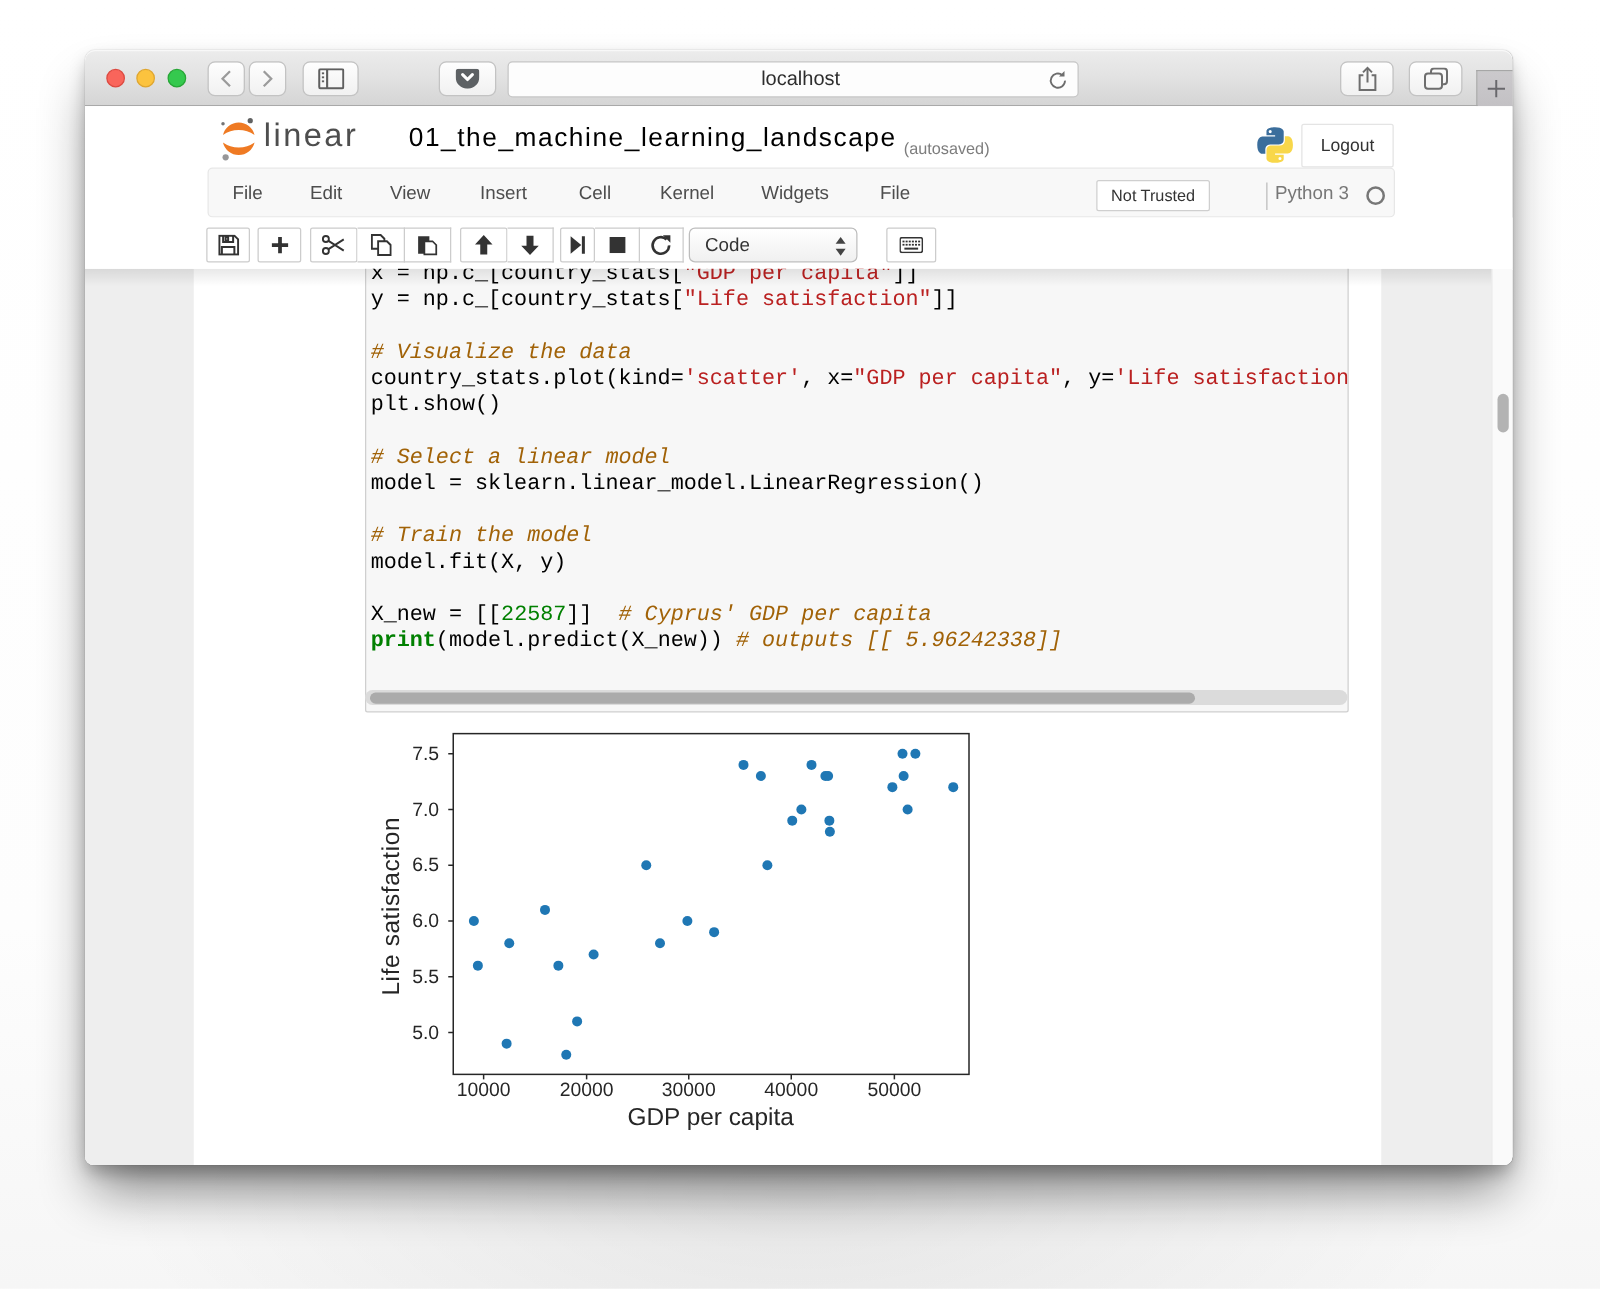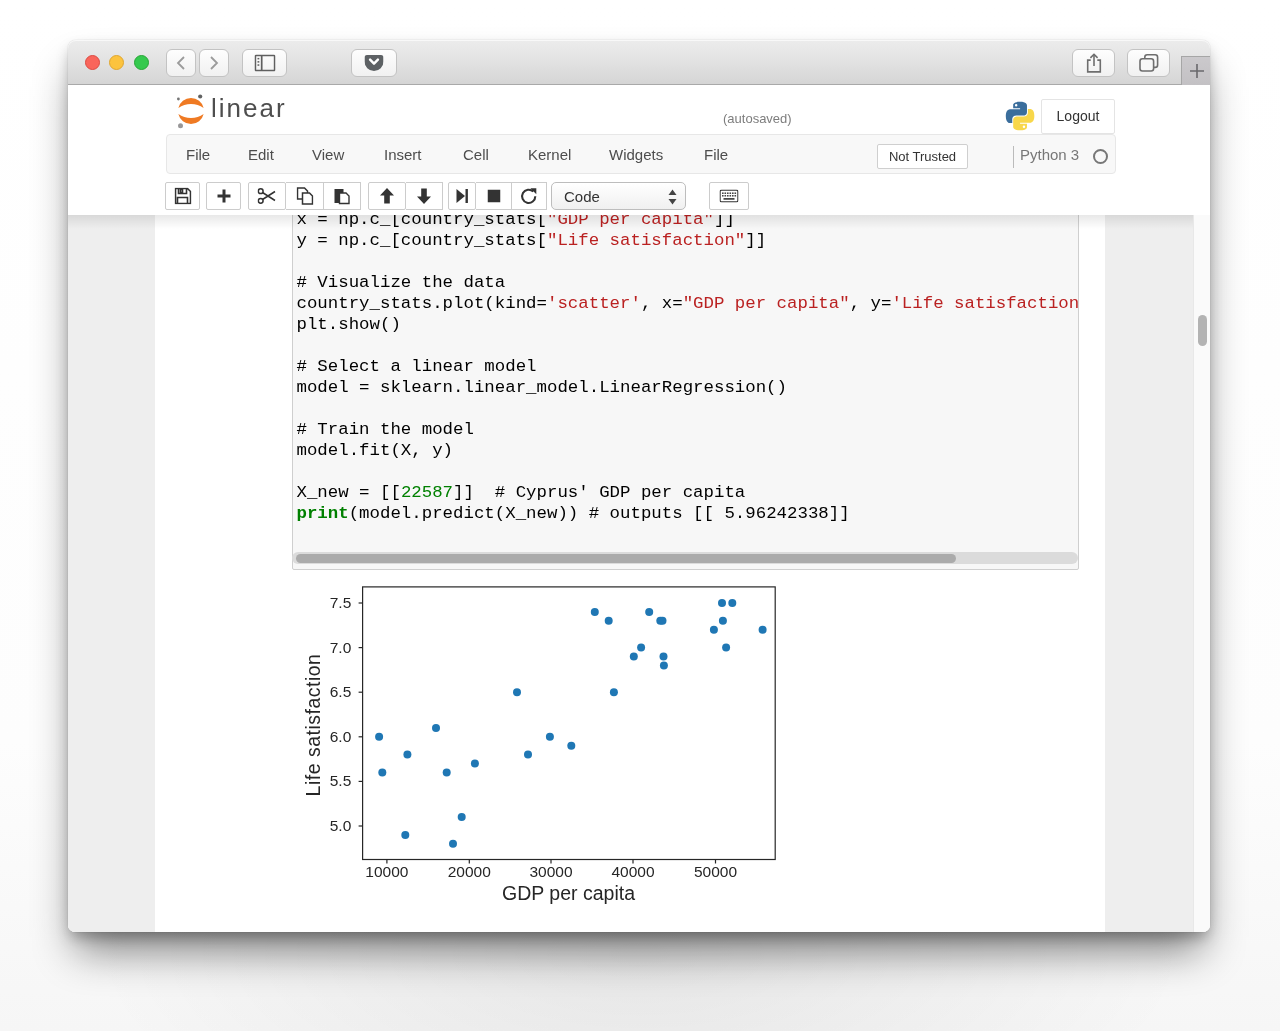--- a/index.html
+++ b/index.html
@@ -104,21 +104,21 @@
 #cellbox {
   position:absolute; left:224px; top:-11px; width:787px; height:366px;
   background:#f7f7f7; border:1px solid #cfcfcf; border-radius:2px;
   overflow:hidden;
 }
 #code {
   position:absolute; left:3.5px; top:3.5px; width:900px;
   font-family:"Liberation Mono", monospace;
   font-size:17.4px; line-height:21px; white-space:pre; color:#000;
 }
-#code .c { color:#000000; }
+#code .c { color:#a16207; font-style:italic; }
 #code .s { color:#BA2121; }
 #code .n { color:#008000; }
 #code .k { color:#008000; font-weight:bold; }
 #sb-h { position:absolute; left:224px; top:337px; width:786px; height:12px; background:#dbdbdb; border-radius:6px; }
 #sb-h .thumb { position:absolute; left:4px; top:1.5px; width:660px; height:9px; background:#ababab; border-radius:5px; }
 #fig { position:absolute; left:0; top:1px; }
 </style>
 </head>
 <body>
 <div id="win">
@@ -146,20 +146,27 @@
             <rect x="3" y="9.8" width="1.8" height="1.5"></rect>
           </g>
         </svg>
       </div>
     <div class="tbtn" id="btn-pocket">
         <svg width="19" height="16" viewBox="0 0 19 16">
           <path d="M2.5 0 h14 a2.5 2.5 0 0 1 2.5 2.5 v4 a9.5 9.5 0 0 1 -19 0 v-4 A2.5 2.5 0 0 1 2.5 0 z" fill="#5d6164"></path>
           <path d="M5.6 4.7 L9.5 8.6 L13.4 4.7" stroke="#fff" stroke-width="2.5" fill="none" stroke-linecap="round" stroke-linejoin="round"></path>
         </svg>
       </div>
+    <div id="urlbar">
+      <div class="host">localhost</div>
+      <svg class="reload" width="17" height="17" viewBox="0 0 17 17">
+          <path d="M14 8.5 a5.7 5.7 0 1 1 -2.1 -4.4" stroke="#6d6d6d" stroke-width="1.5" fill="none"></path>
+          <path d="M13.6 0.8 v4.4 h-4.4 z" fill="#6d6d6d"></path>
+        </svg>
+    </div>
     <div class="tbtn" id="btn-share">
         <svg width="17" height="21" viewBox="0 0 17 21">
           <g stroke="#6e6e6e" stroke-width="1.6" fill="none">
             <path d="M5.2 7.6 H2.2 V19.4 H14.8 V7.6 H11.8"></path>
             <path d="M8.5 13.5 V2.3"></path>
             <path d="M4.9 5.4 L8.5 1.8 L12.1 5.4"></path>
           </g>
         </svg>
       </div>
     <div class="tbtn" id="btn-tabs">
@@ -176,20 +183,21 @@
   </div>
   <div id="jheader">
     <svg id="logo" width="150" height="46" viewBox="168 90 150 46">
       <path d="M178.35,108 A13,13 0 0 1 203.65,108 A22,22 0 0 0 178.35,108 Z" fill="#ef7a23"></path>
       <path d="M178.35,114 A13,13 0 0 0 203.65,114 A22,22 0 0 1 178.35,114 Z" fill="#ef7a23"></path>
       <circle cx="178.4" cy="99.0" r="1.4" fill="#757575"></circle>
       <circle cx="200.2" cy="96.5" r="2.1" fill="#616262"></circle>
       <circle cx="180.5" cy="125.8" r="2.5" fill="#989798"></circle>
     </svg>
     <div id="jbrand">linear</div>
+    <div id="jtitle">01_the_machine_learning_landscape</div>
     <div id="autosaved">(autosaved)</div>
     <svg id="pylogo" width="34" height="36" viewBox="0 0 110 110">
       <path d="M54.92 9.19c-23.46 0-22 10.17-22 10.17l.03 10.54h22.39v3.16H24.06s-15.02-1.7-15.02 21.98 13.11 22.84 13.11 22.84h7.82v-11s-.42-13.11 12.9-13.11h22.21s12.48.2 12.48-12.06V21.43s1.89-12.24-22.64-12.24zm-12.34 7.08a4.03 4.03 0 1 1 0 8.06 4.03 4.03 0 0 1 0-8.06z" fill="#3b6e9c"></path>
       <path d="M55.55 101.11c23.46 0 22-10.17 22-10.17l-.03-10.54H55.13v-3.16h31.28s15.02 1.7 15.02-21.98-13.11-22.84-13.11-22.84h-7.82v11s.42 13.11-12.9 13.11H45.39s-12.48-.2-12.48 12.06v20.28s-1.9 12.24 22.64 12.24zm12.34-7.08a4.03 4.03 0 1 1 0-8.06 4.03 4.03 0 0 1 0 8.06z" fill="#f8d74a"></path>
     </svg>
     <div id="logout">Logout</div>
     <div id="menubar">
       <div class="mitem" style="left:19px">File</div>
       <div class="mitem" style="left:81px">Edit</div>
       <div class="mitem" style="left:145px">View</div>

